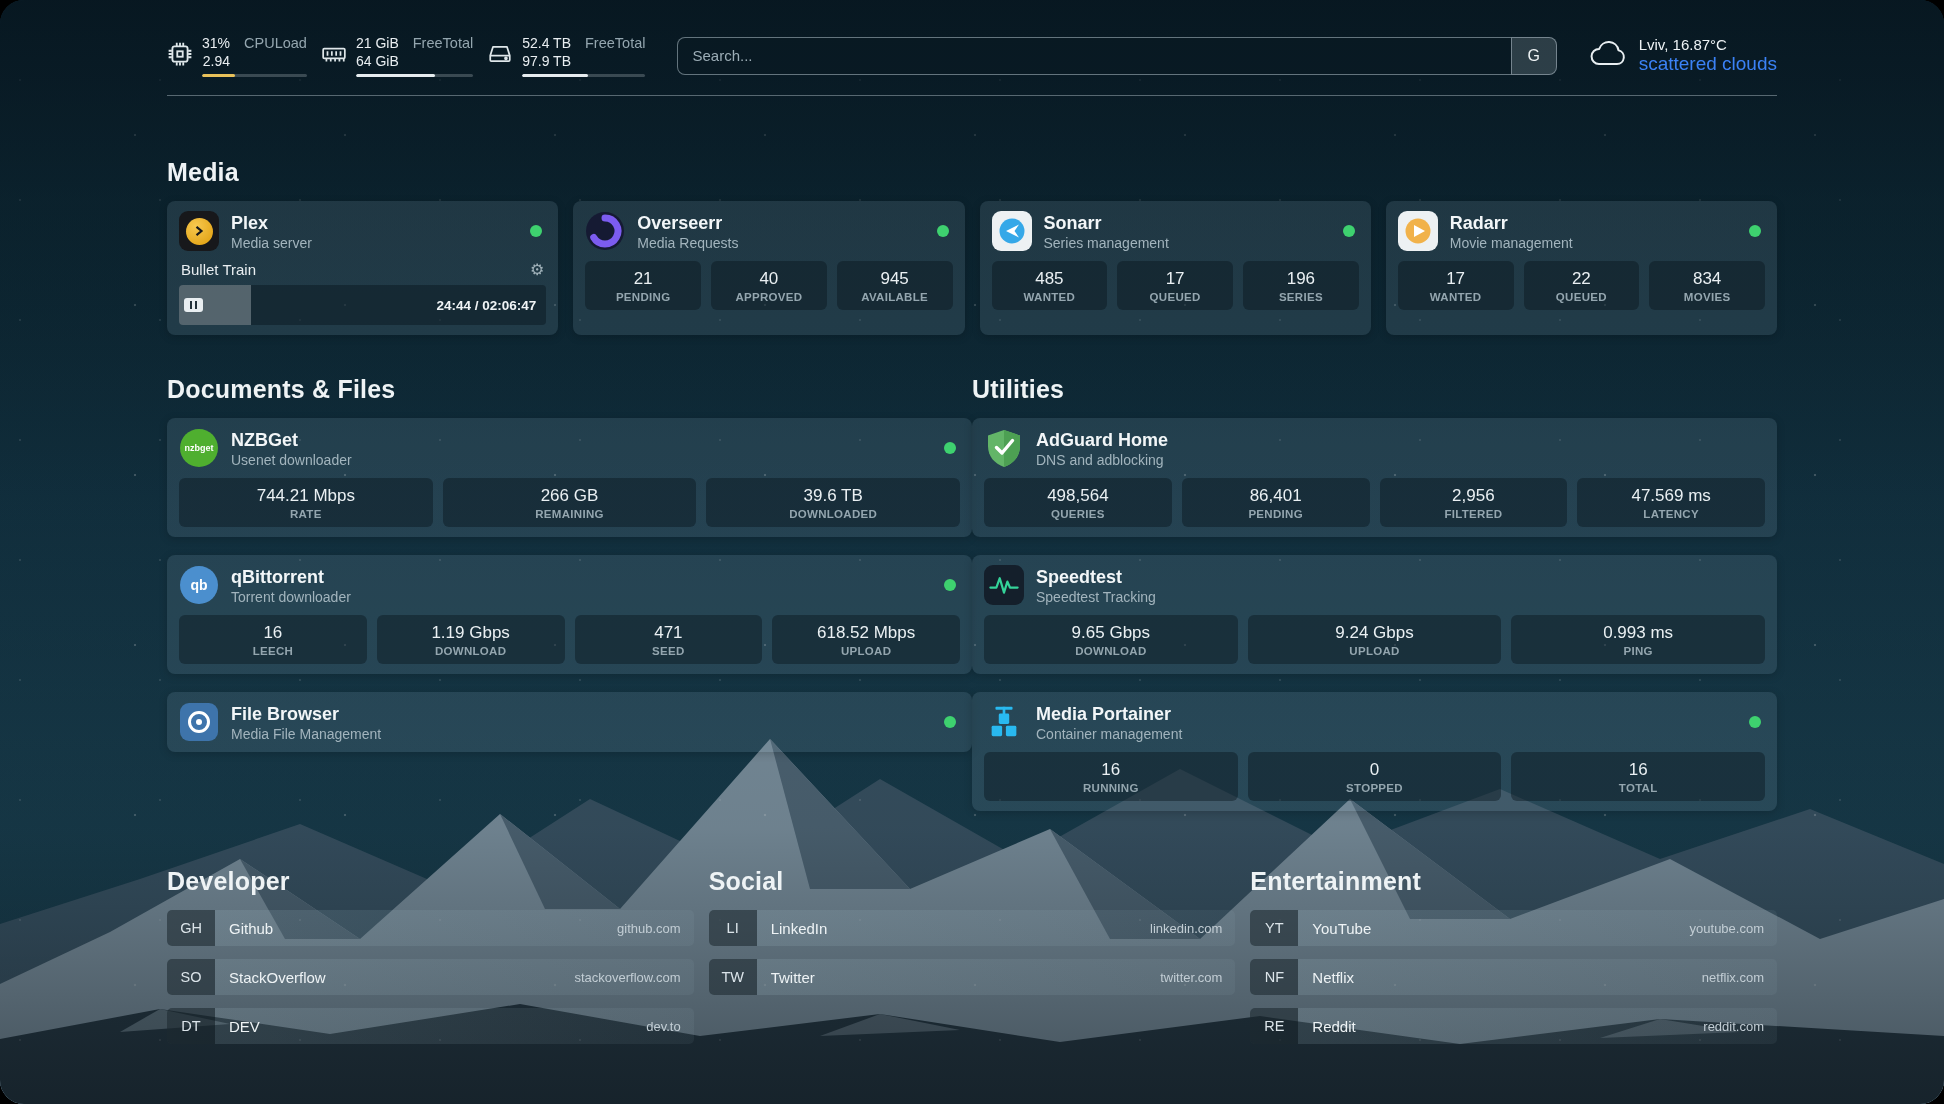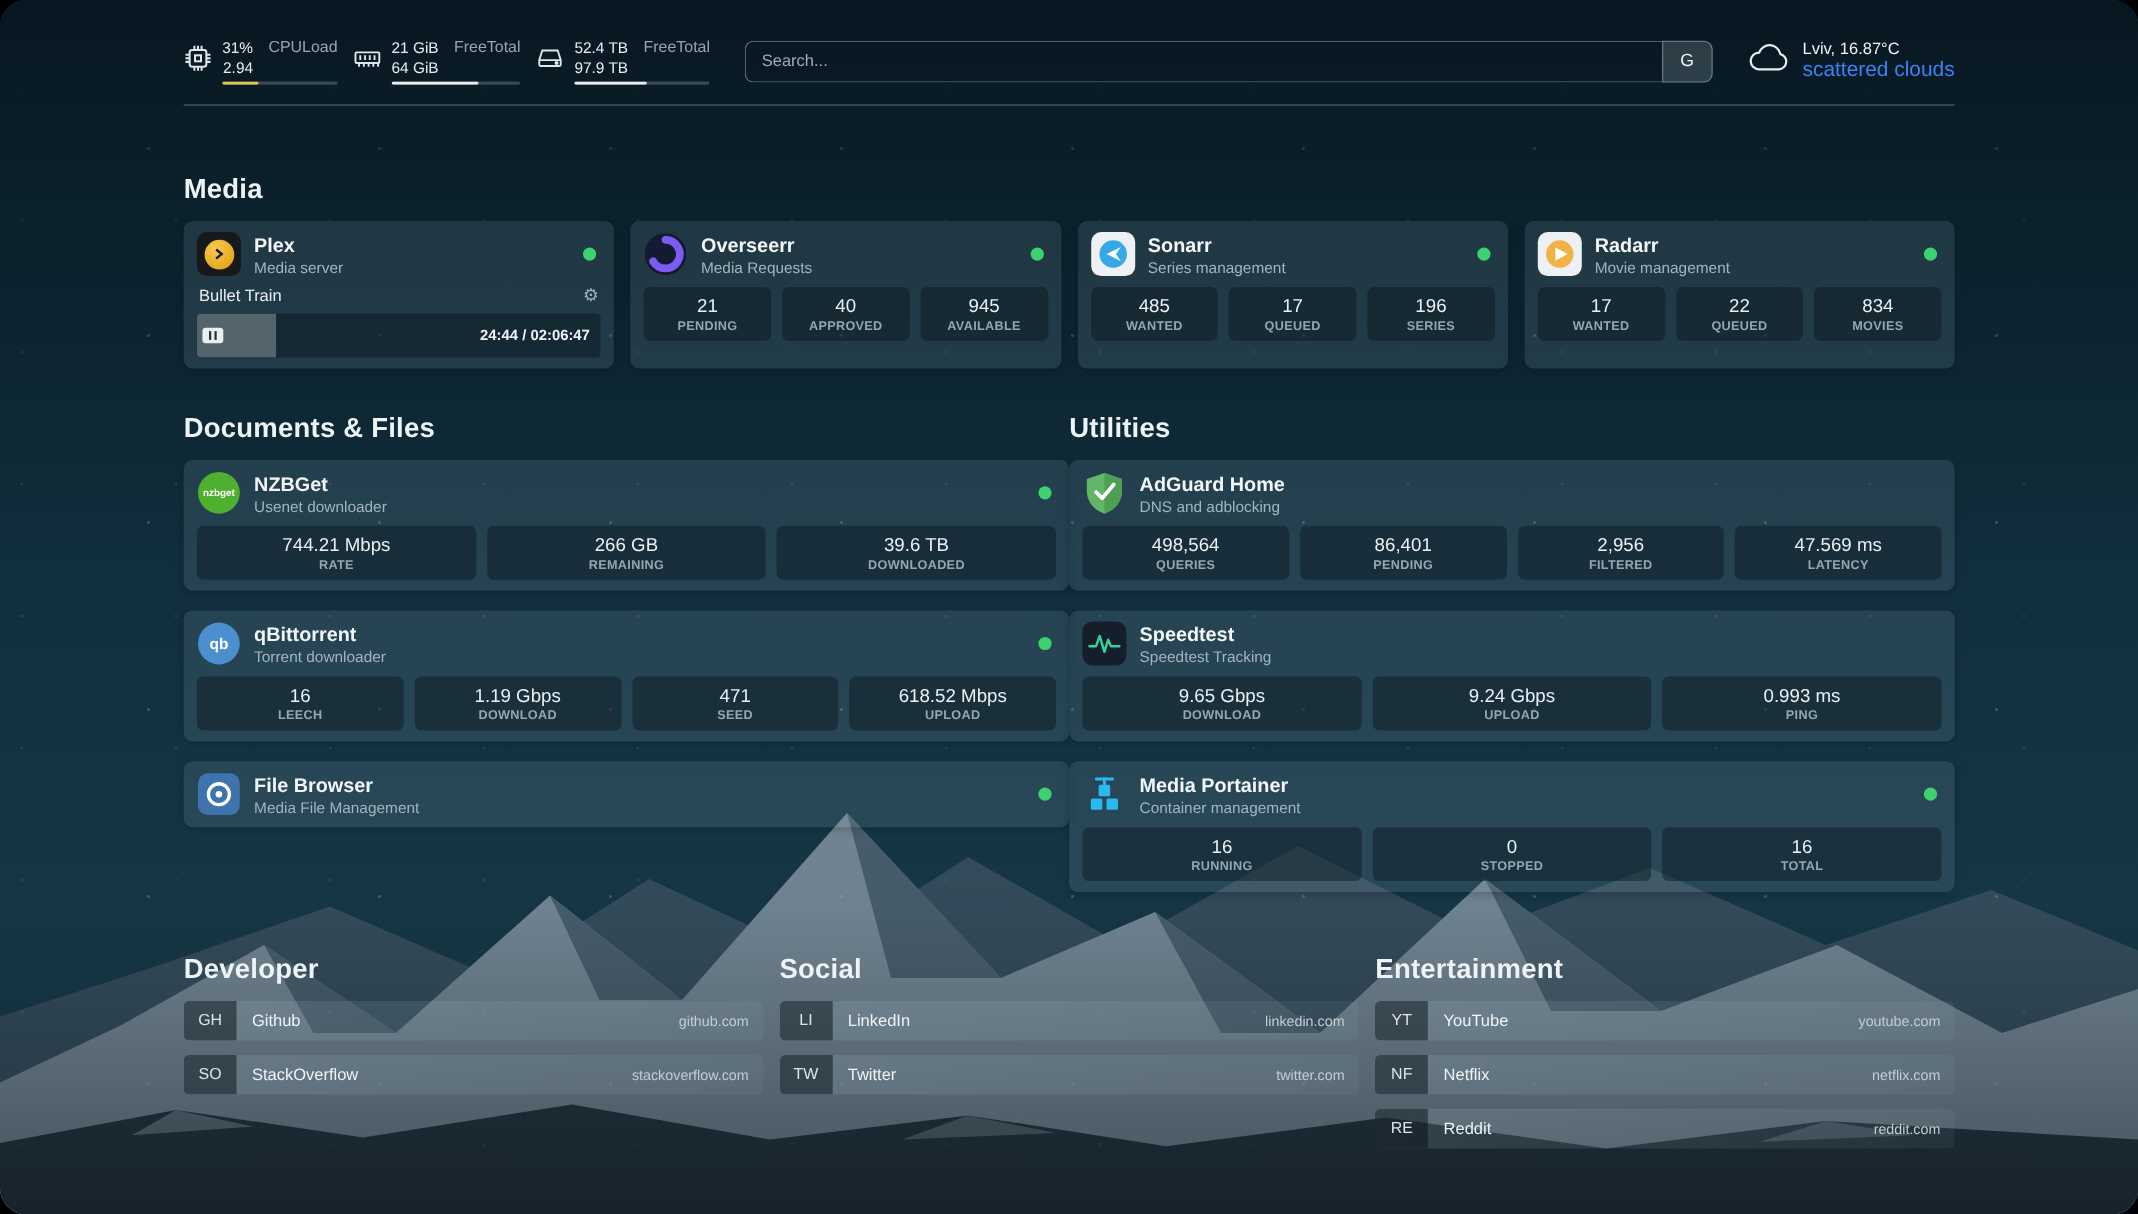--- a/index.html
+++ b/index.html
@@ -515,20 +515,25 @@
             <a class="bm-row">
               <span class="bm-abbr">GH</span>
               <span class="bm-name">Github</span>
               <span class="bm-url">github.com</span>
             </a>
             <a class="bm-row">
               <span class="bm-abbr">SO</span>
               <span class="bm-name">StackOverflow</span>
               <span class="bm-url">stackoverflow.com</span>
             </a>
+            <a class="bm-row">
+              <span class="bm-abbr">DT</span>
+              <span class="bm-name">DEV</span>
+              <span class="bm-url">dev.to</span>
+            </a>
           </section>
           <section class="bm-col">
             <h2 class="section-title">Social</h2>
             <a class="bm-row">
               <span class="bm-abbr">LI</span>
               <span class="bm-name">LinkedIn</span>
               <span class="bm-url">linkedin.com</span>
             </a>
             <a class="bm-row">
               <span class="bm-abbr">TW</span>

